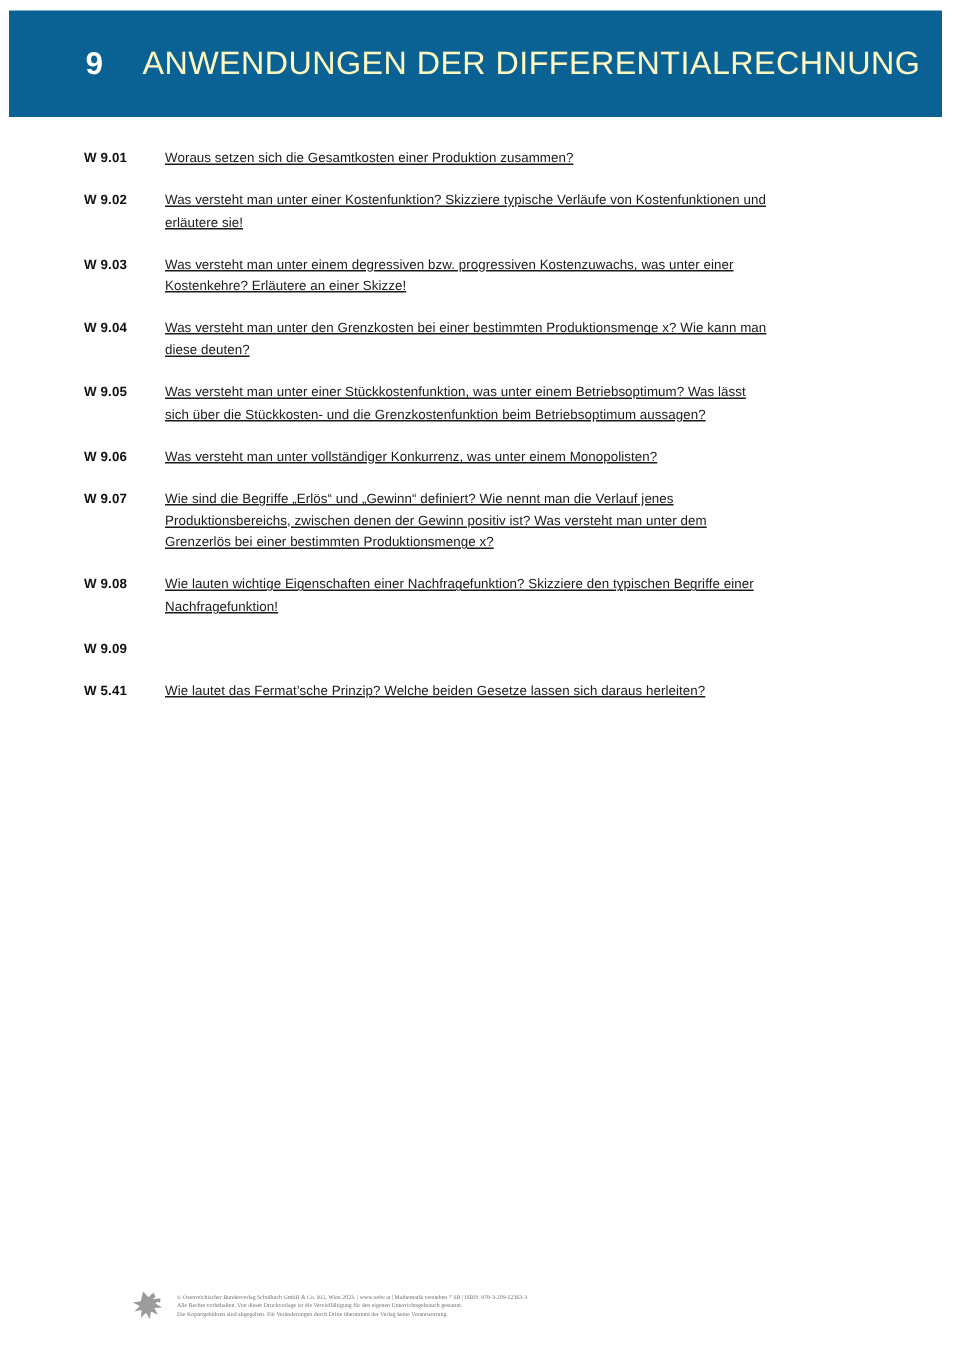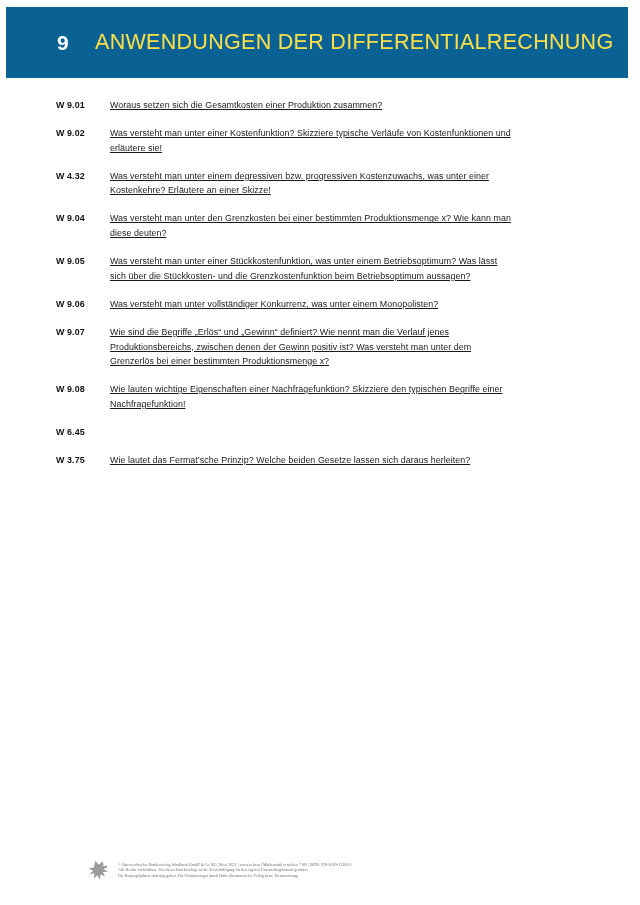--- a/index.html
+++ b/index.html
@@ -40,21 +40,21 @@
     color: #ffffff;
     font-size: 21px;
     font-weight: bold;
     letter-spacing: 0px;
     margin-left: 51px;
     width: 38px;
     flex: 0 0 auto;
     line-height: 1;
   }
   .chapter-title {
-    color: #fde047;
+    color: #fef9c3;
     font-size: 21.5px;
     font-weight: normal;
     letter-spacing: 0.3px;
     line-height: 1;
     white-space: nowrap;
   }
 
   
   .questions {
     position: absolute;
@@ -132,21 +132,21 @@
       <div class="question-label">W 9.01</div>
       <div class="question-text">Woraus setzen sich die Gesamtkosten einer Produktion zusammen?</div>
     </div>
 
     <div class="question-row">
       <div class="question-label">W 9.02</div>
       <div class="question-text">Was versteht man unter einer Kostenfunktion? Skizziere typische Verläufe von Kostenfunktionen und erläutere sie!</div>
     </div>
 
     <div class="question-row">
-      <div class="question-label">W 4.32</div>
+      <div class="question-label">W 9.03</div>
       <div class="question-text">Was versteht man unter einem degressiven bzw. progressiven Kostenzuwachs, was unter einer Kostenkehre? Erläutere an einer Skizze!</div>
     </div>
 
     <div class="question-row">
       <div class="question-label">W 9.04</div>
       <div class="question-text">Was versteht man unter den Grenzkosten bei einer bestimmten Produktionsmenge x? Wie kann man diese deuten?</div>
     </div>
 
     <div class="question-row">
       <div class="question-label">W 9.05</div>
@@ -162,25 +162,25 @@
       <div class="question-label">W 9.07</div>
       <div class="question-text">Wie sind die Begriffe „Erlös“ und „Gewinn“ definiert? Wie nennt man die Verlauf jenes Produktionsbereichs, zwischen denen der Gewinn positiv ist? Was versteht man unter dem Grenzerlös bei einer bestimmten Produktionsmenge x?</div>
     </div>
 
     <div class="question-row">
       <div class="question-label">W 9.08</div>
       <div class="question-text">Wie lauten wichtige Eigenschaften einer Nachfragefunktion? Skizziere den typischen Begriffe einer Nachfragefunktion!</div>
     </div>
 
     <div class="question-row">
-      <div class="question-label">W 6.45</div>
+      <div class="question-label">W 9.09</div>
     </div>
 
     <div class="question-row">
-      <div class="question-label">W 3.75</div>
+      <div class="question-label">W 5.41</div>
       <div class="question-text">Wie lautet das Fermat’sche Prinzip? Welche beiden Gesetze lassen sich daraus herleiten?</div>
     </div>
 
   </div>
 
   <div class="page-footer">
     <svg class="footer-logo" viewBox="0 0 40 40" aria-hidden="true">
       <path fill="#9b9b9b" d="M14.5 4.5 L20 10.5 L26 5 L24.5 12.5 L33 11.5 L27 17 L34 21 L26 21.5 L29.5 28.5 L22.5 25 L21.5 33 L17.5 26.5 L12 31.5 L13 23.5 L5.5 25 L11 19.5 L4 16 L12 14.5 Z"></path>
       <circle cx="24.5" cy="9.5" r="2.4" fill="#9b9b9b"></circle>
       <circle cx="30.5" cy="14" r="1.8" fill="#9b9b9b"></circle>

